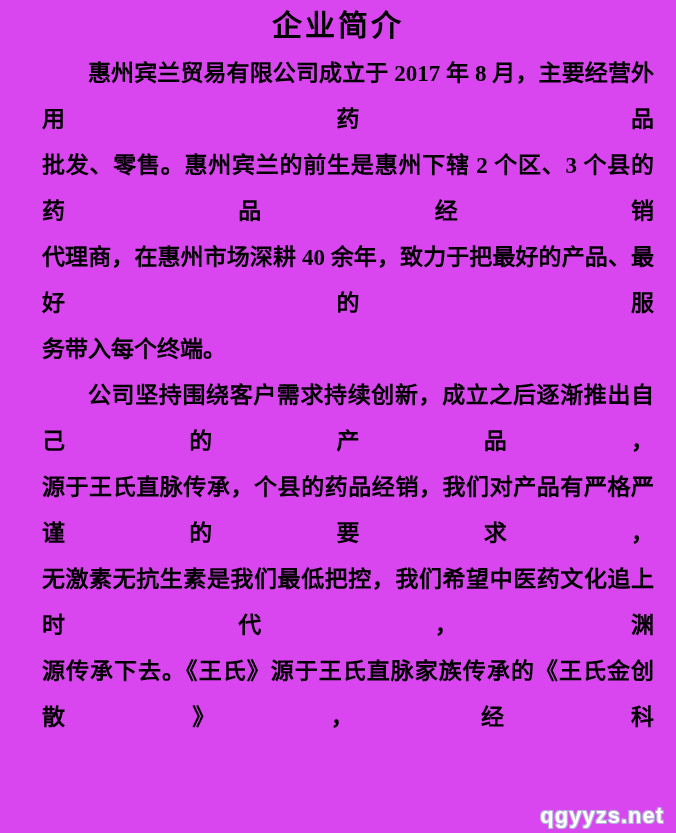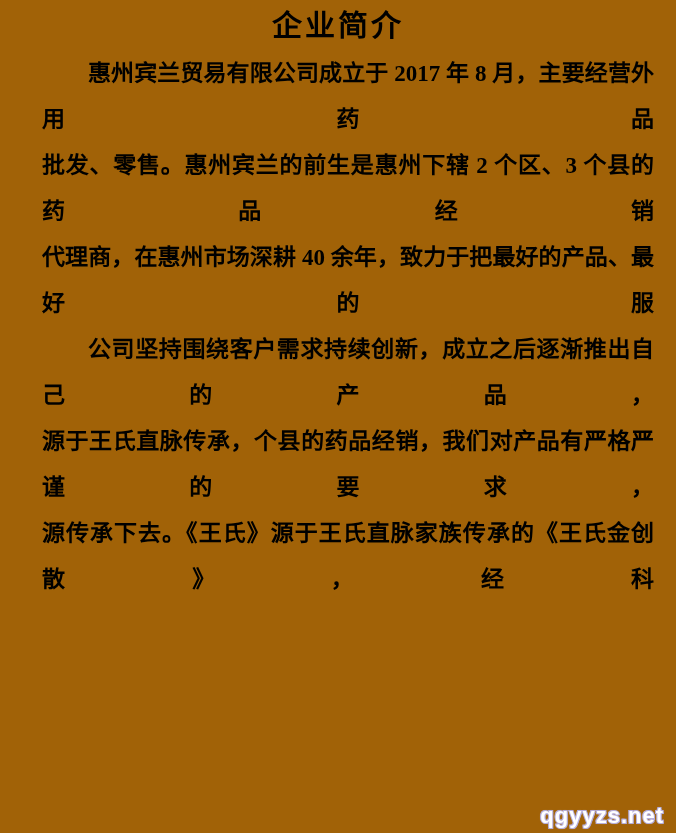--- a/index.html
+++ b/index.html
@@ -1,21 +1,21 @@
 <!DOCTYPE html>
 <html lang="zh-CN"><head>
 <meta charset="utf-8">
 <style>
   html, body { margin: 0; padding: 0; background: #ffffff; }
 
   .page {
     position: relative;
     width: 676px;
     height: 833px;
-    background: #a16207;
+    background: #d946ef;
     overflow: hidden;
     font-family: "Liberation Serif", "DejaVu Serif", serif;
     color: #000000;
   }
 
   .doc-title {
     margin: 6px 0 0 0;
     text-align: center;
     font-family: "Liberation Sans", "DejaVu Sans", sans-serif;
     font-weight: bold;
@@ -69,25 +69,27 @@
 <div class="page">
 
   <h1 class="doc-title">企业简介</h1>
 
   <div class="doc-body">
 
     <div class="para">
       <div class="line first">惠州宾兰贸易有限公司成立于 2017 年 8 月，主要经营外用药品</div>
       <div class="line">批发、零售。惠州宾兰的前生是惠州下辖 2 个区、3 个县的药品经销</div>
       <div class="line">代理商，在惠州市场深耕 40 余年，致力于把最好的产品、最好的服</div>
+      <div class="line plast">务带入每个终端。</div>
     </div>
 
     <div class="para">
       <div class="line first">公司坚持围绕客户需求持续创新，成立之后逐渐推出自己的产品，</div>
       <div class="line">源于王氏直脉传承，个县的药品经销，我们对产品有严格严谨的要求，</div>
+      <div class="line">无激素无抗生素是我们最低把控，我们希望中医药文化追上时代，渊</div>
       <div class="line">源传承下去。《王氏》源于王氏直脉家族传承的《王氏金创散》，经科</div>
 
     </div>
 
   </div>
 
   <div class="watermark">qgyyzs.net</div>
 
 </div>
 

